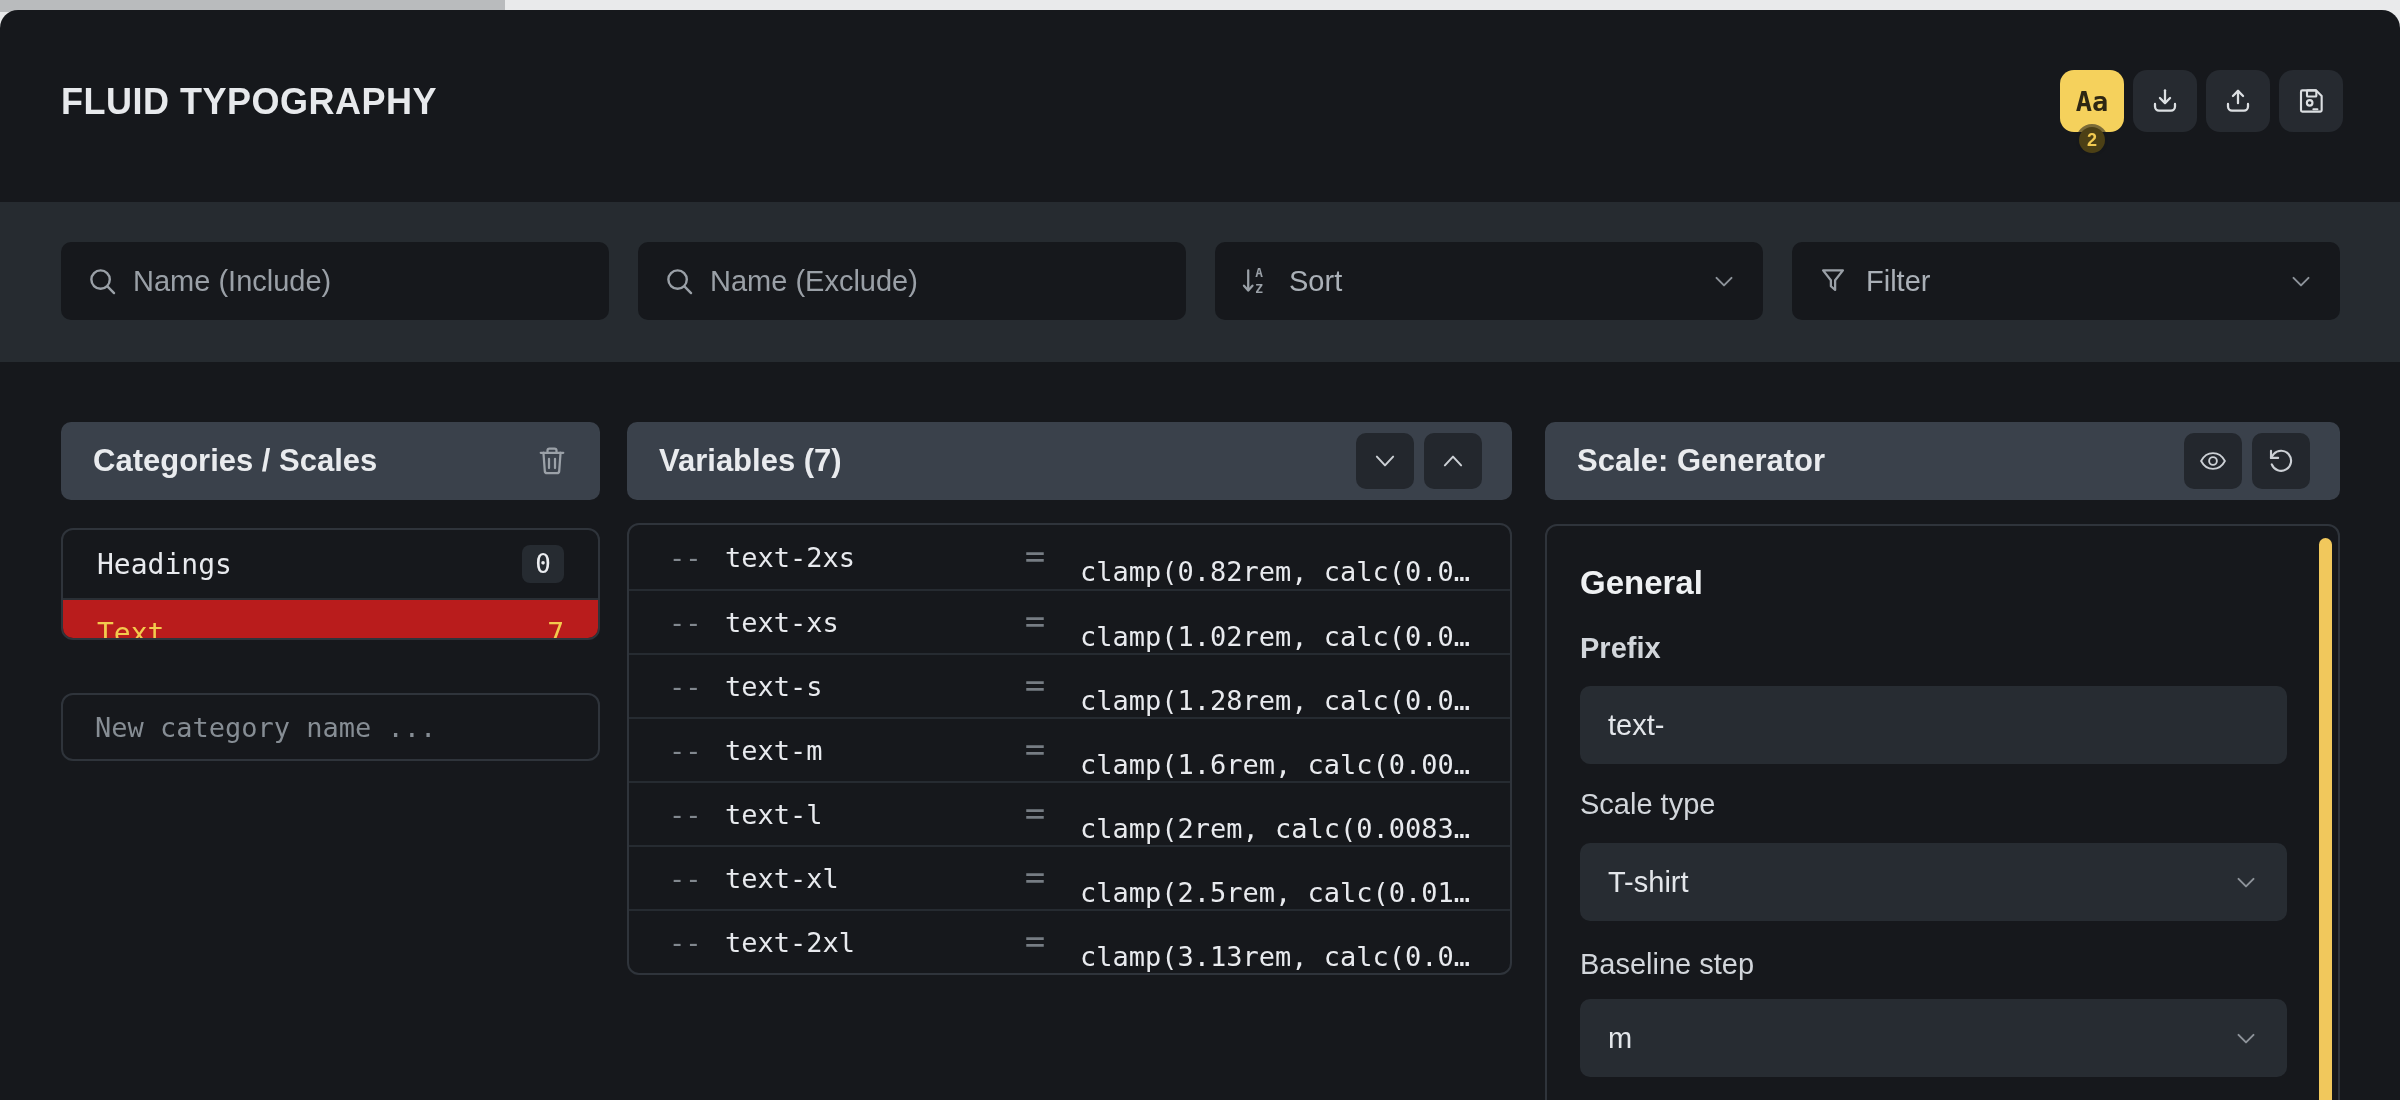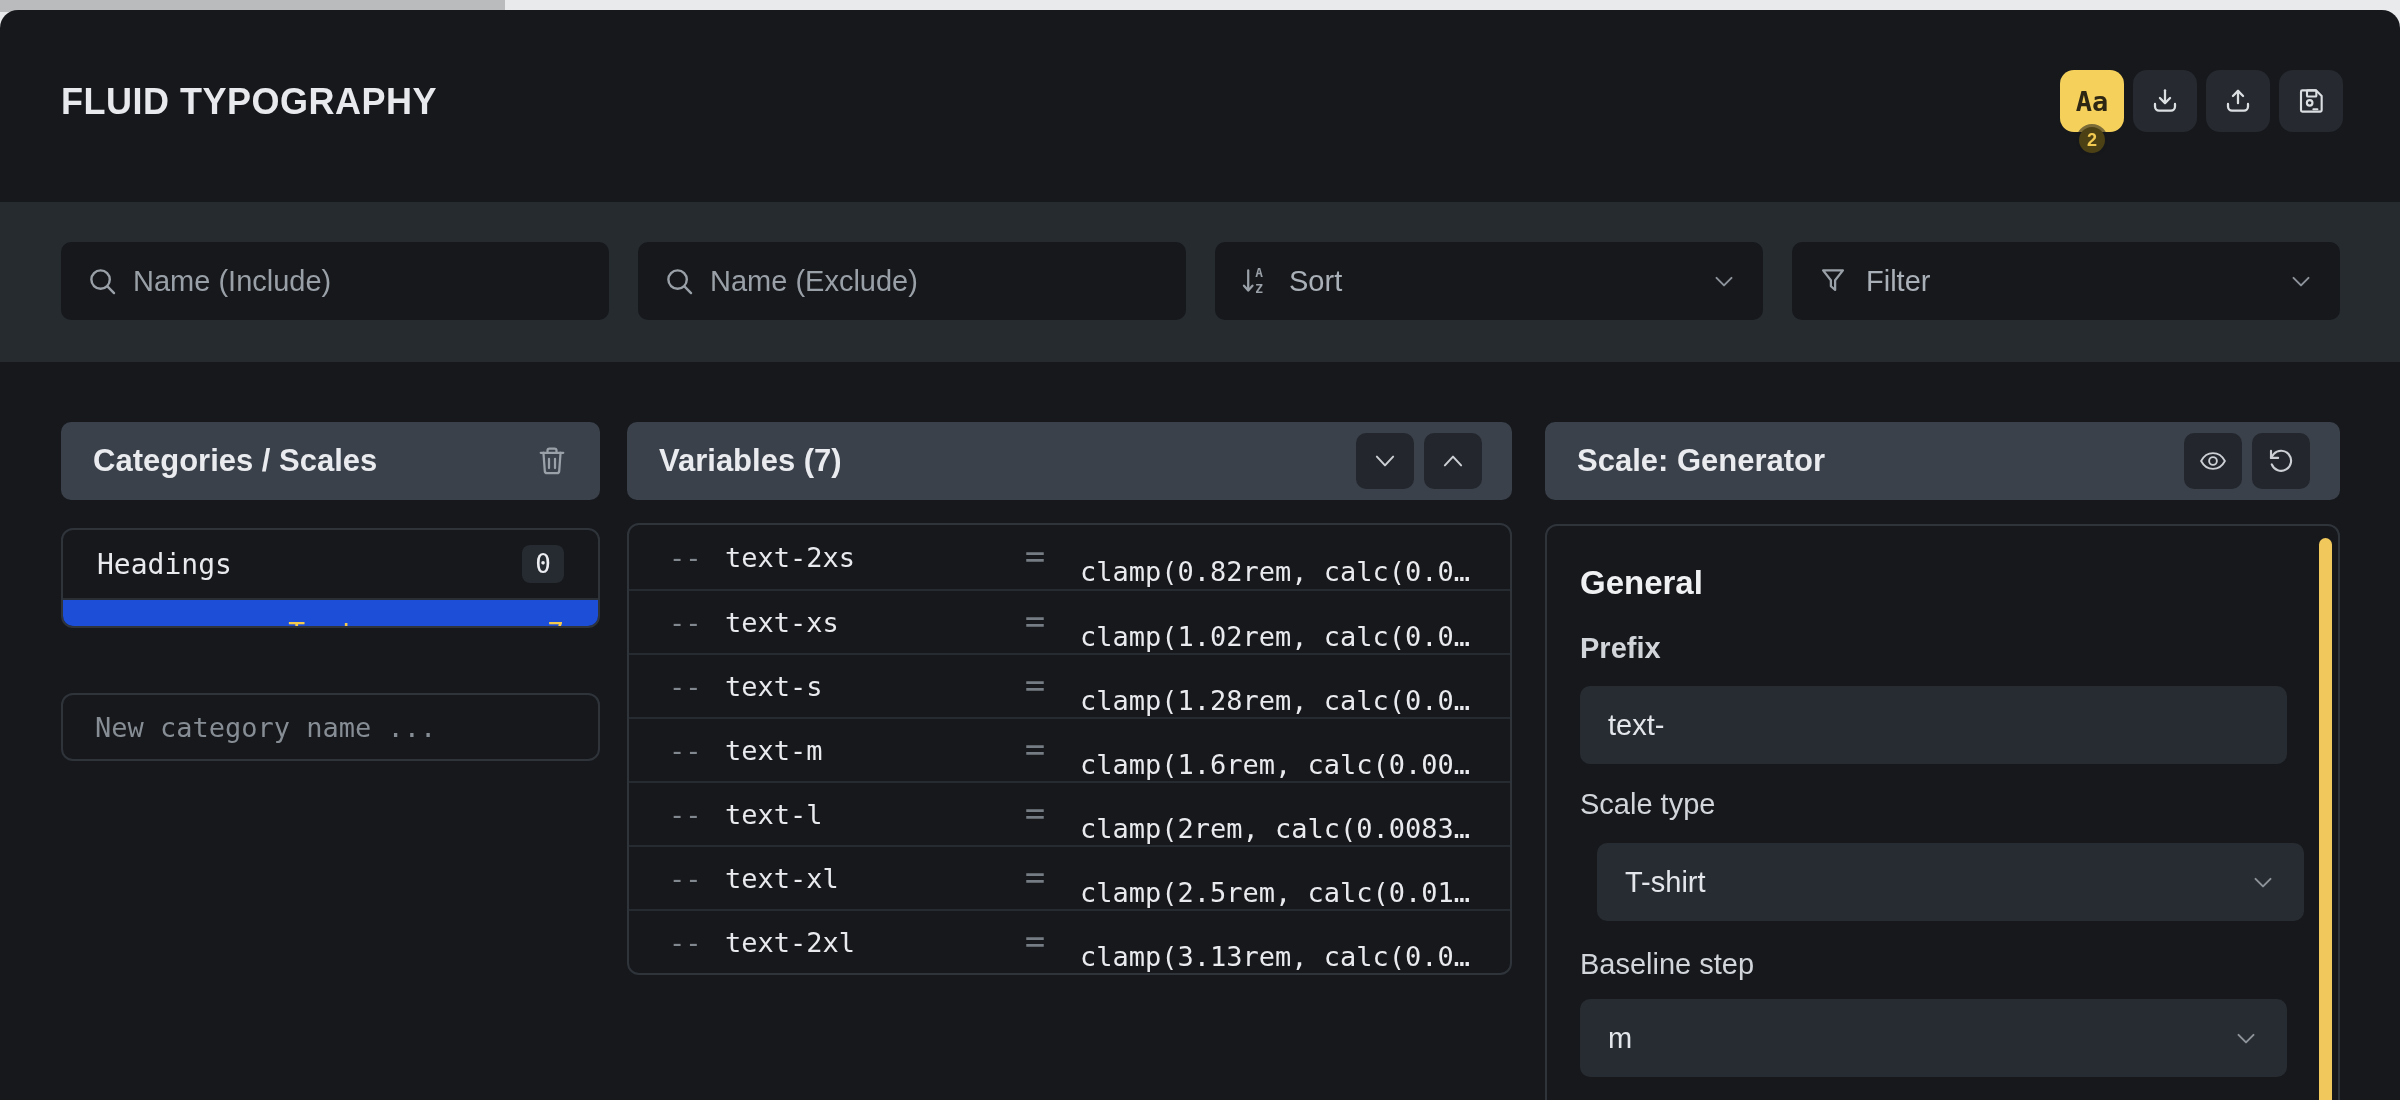--- a/index.html
+++ b/index.html
@@ -43,28 +43,28 @@
   .ph-vars { left:627px; width:885px; }
   .ph-gen { left:1545px; width:795px; }
   .ph-spacer { flex:1; }
   .ph-iconbtn { width:58px; height:56px; border-radius:10px; background:#23272d; color:#ccd0d5;
                 display:flex; align-items:center; justify-content:center; cursor:pointer; }
   .ph-iconbtn + .ph-iconbtn { margin-left:10px; }
   .ph-iconbtn svg { width:30px; height:30px; }
   .trash { width:36px; height:36px; color:#9ba1a8; cursor:pointer; }
 
   
-  .cat-list { position:absolute; left:61px; top:518px; width:539px; height:100px;
+  .cat-list { position:absolute; left:61px; top:518px; width:539px; height:112px;
               border:2px solid #2f343b; border-radius:12px; overflow:hidden; background:#16181c; }
   .cat-row { height:68px; display:flex; align-items:center; padding:0 34px;
              font-family:"DejaVu Sans Mono",monospace; font-size:28px; color:#e8eaee; cursor:pointer; }
   .cat-row + .cat-row { border-top:2px solid #2a2f35; }
   .cat-row .cname { flex:1; }
   .count-badge { background:#262b31; border-radius:8px; padding:4px 13px; font-size:26px; color:#eceef1; }
-  .cat-row.selected { background:#1d4ed8; color:#f3ca4e;text-align:center; }
+  .cat-row.selected { background:#b91c1c; color:#f3ca4e; }
   .cat-row.selected .count-plain { color:#f3ca4e; font-size:28px; }
   .cat-new { position:absolute; left:61px; top:683px; width:539px; height:68px; background:#16181c;
              border:2px solid #2f343b; border-radius:12px; padding:0 32px;
              font-family:"DejaVu Sans Mono",monospace; font-size:27px; color:#dfe3e7; outline:none; }
   .cat-new::placeholder { color:#868d94; opacity:1; }
 
   
   .vars-list { position:absolute; left:627px; top:513px; width:885px; height:452px;
                border:2px solid #2f343b; border-radius:12px; overflow:hidden; background:#16181c; }
   .vrow { height:64px; display:flex; align-items:center;
@@ -84,21 +84,21 @@
   .gen-section { position:absolute; left:33px; top:38px; font-size:33px; font-weight:700; color:#eff1f3; }
   .gen-label { position:absolute; left:33px; font-size:29px; color:#d2d6db; line-height:36px; }
   .l-prefix { top:104px;font-weight:bold; } .l-scale { top:260px; } .l-base { top:420px; }
   .gen-input { position:absolute; left:33px; width:707px; height:78px; background:#272c32;
                border:none; border-radius:10px; padding:15px 28px; font-size:29px; color:#e3e6ea;
                font-family:inherit; outline:none; }
   .i-prefix { top:160px; }
   .gen-select { position:absolute; left:33px; width:707px; height:78px; background:#272c32;
                 border-radius:10px; display:flex; align-items:center; padding:0 28px;
                 font-size:29px; color:#e3e6ea; cursor:pointer; }
-  .s-scale { top:317px;margin-left:17px; } .s-base { top:473px; }
+  .s-scale { top:317px; } .s-base { top:473px; }
   .gen-select .chev { position:absolute; right:26px; width:30px; height:30px; color:#8d939a; }
 
   svg { display:block; }
 </style>
 </head>
 <body>
 
 <div class="stage">
   <div class="strip-left"></div>
   <div class="window">

